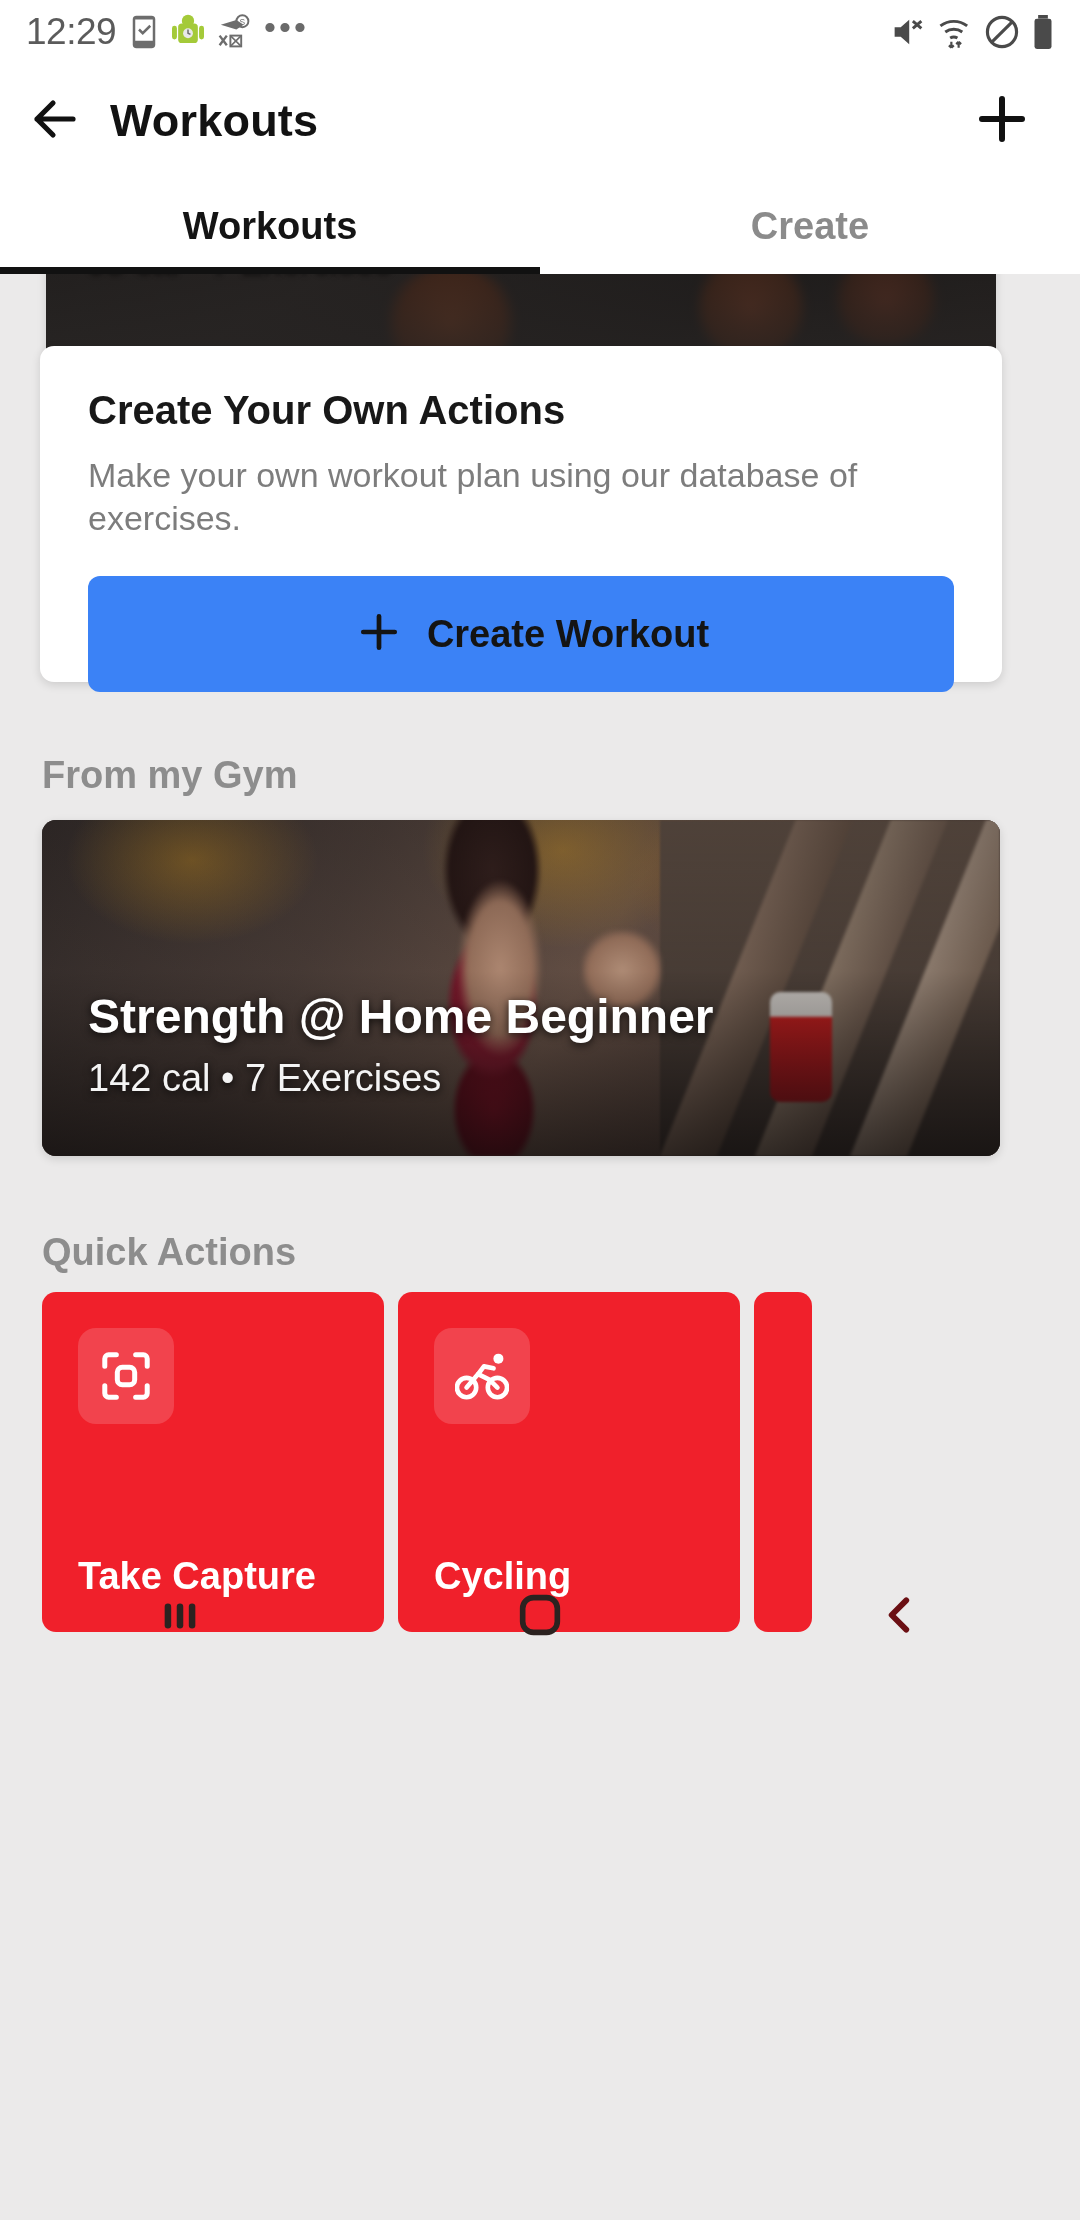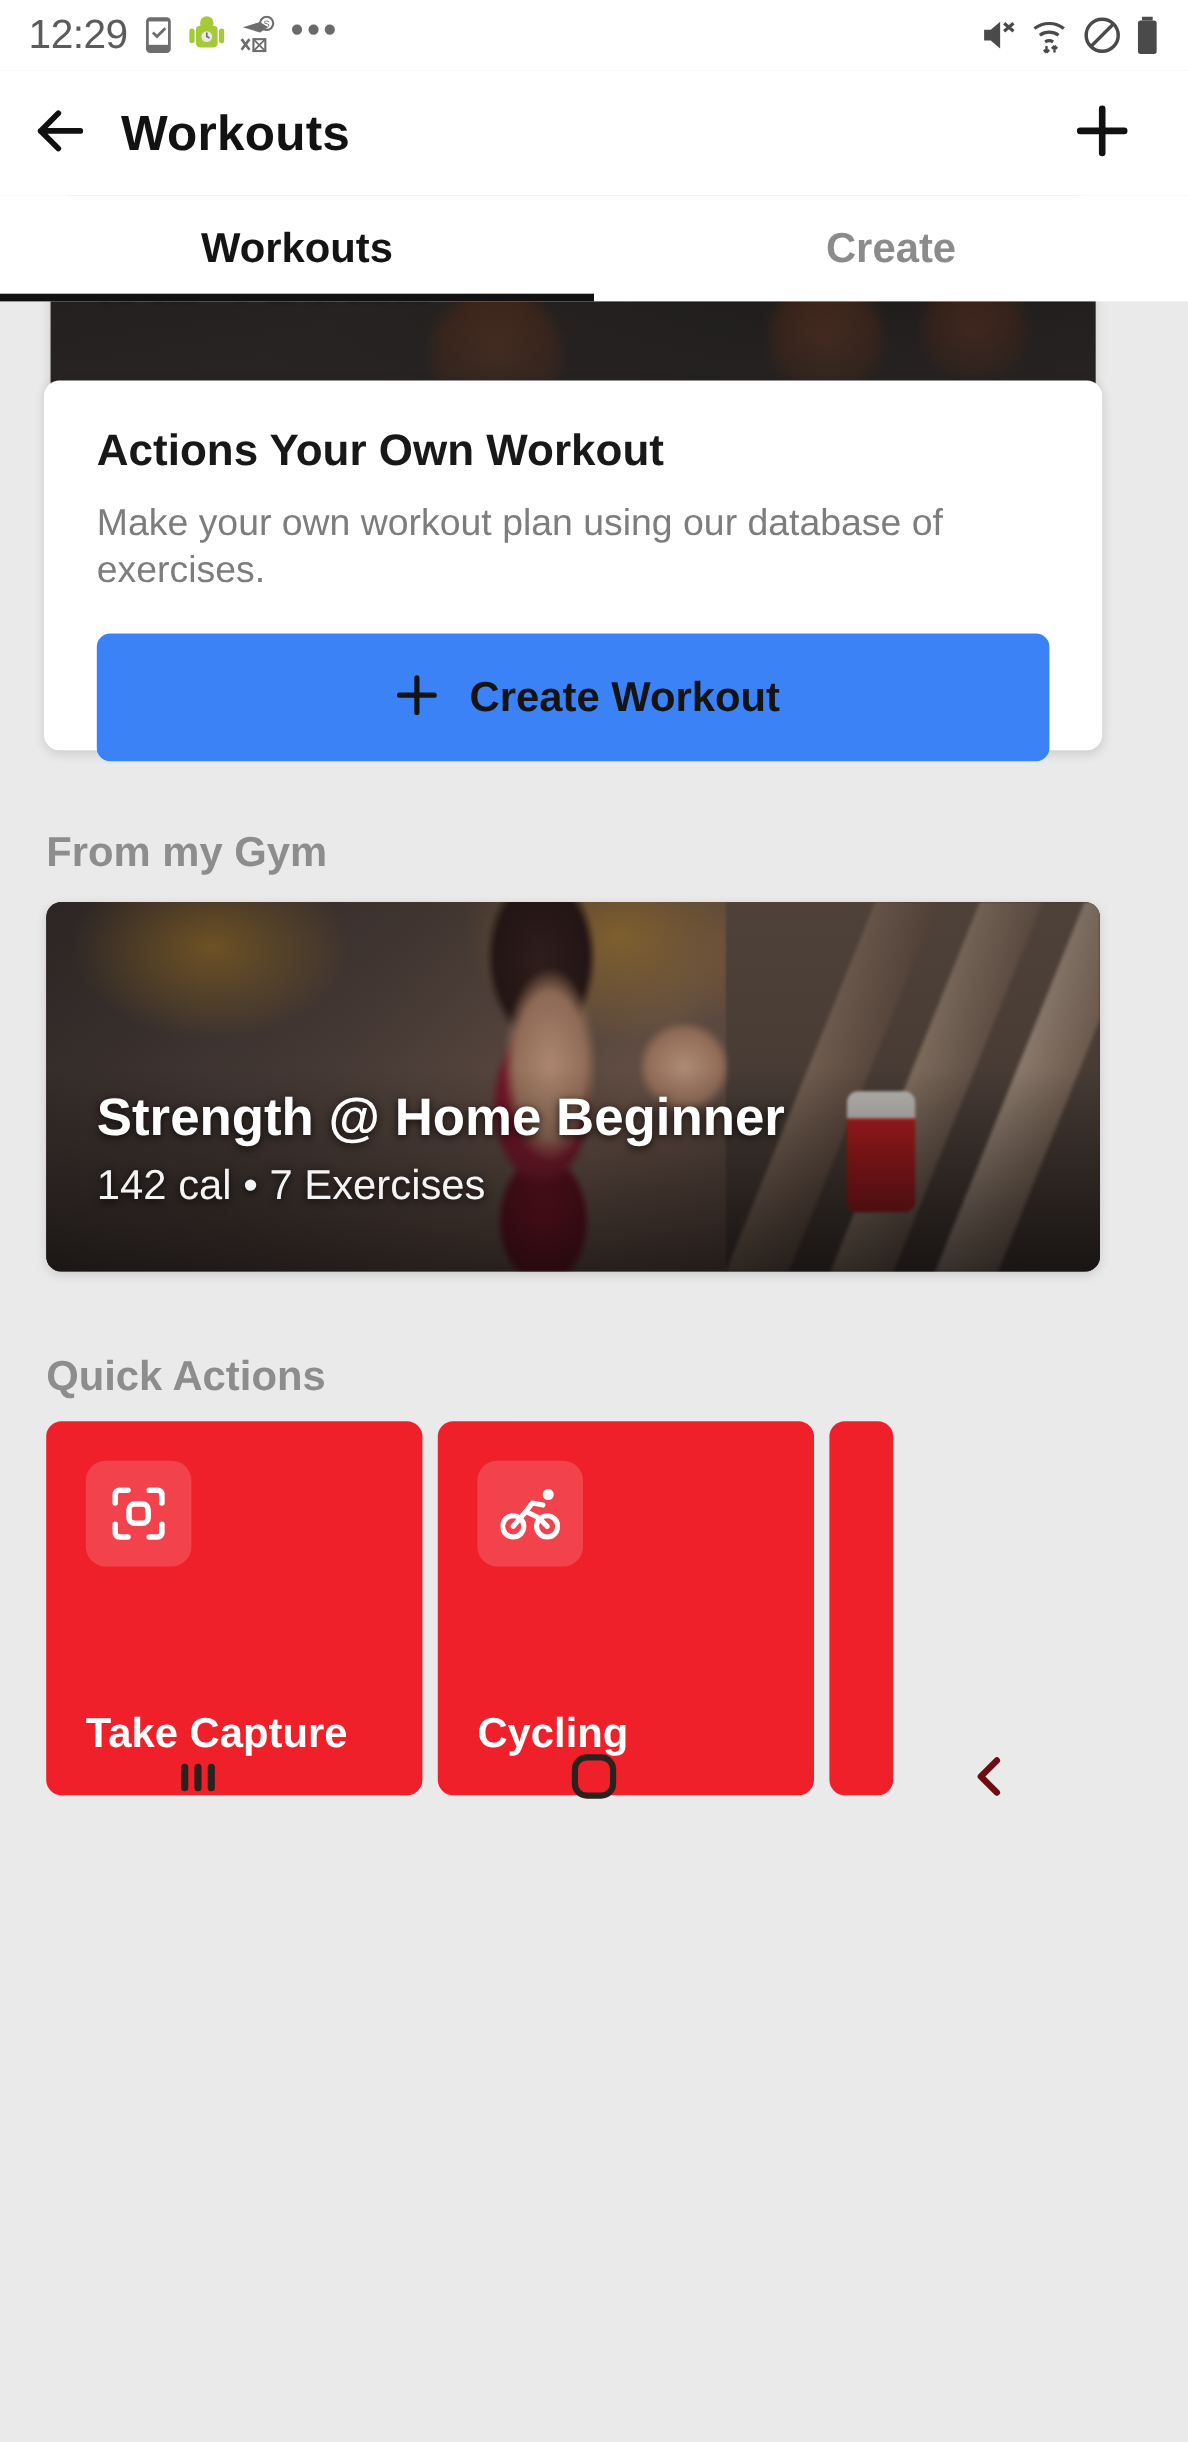--- a/index.html
+++ b/index.html
@@ -282,21 +282,21 @@
 
     <div class="hero-partial card-shadow">
       <div class="dk1"></div>
       <div class="dk2"></div>
       <div class="dk3"></div>
       <div class="floor"></div>
       <span class="hero-sub">68 cal • 7 Exercises</span>
     </div>
 
     <div class="create-card card-shadow">
-      <div class="create-title">Actions Your Own Workout</div>
+      <div class="create-title">Create Your Own Actions</div>
       <div class="create-desc">Make your own workout plan using our database of exercises.</div>
       <div class="create-btn">
         <span>
           <svg width="44" height="44" viewBox="0 0 28 28">
               <path d="M14 4v20M4 14h20" stroke="#141414" stroke-width="3" stroke-linecap="round"></path>
             </svg>
         </span>
         <span class="lbl">Create Workout</span>
       </div>
     </div>

